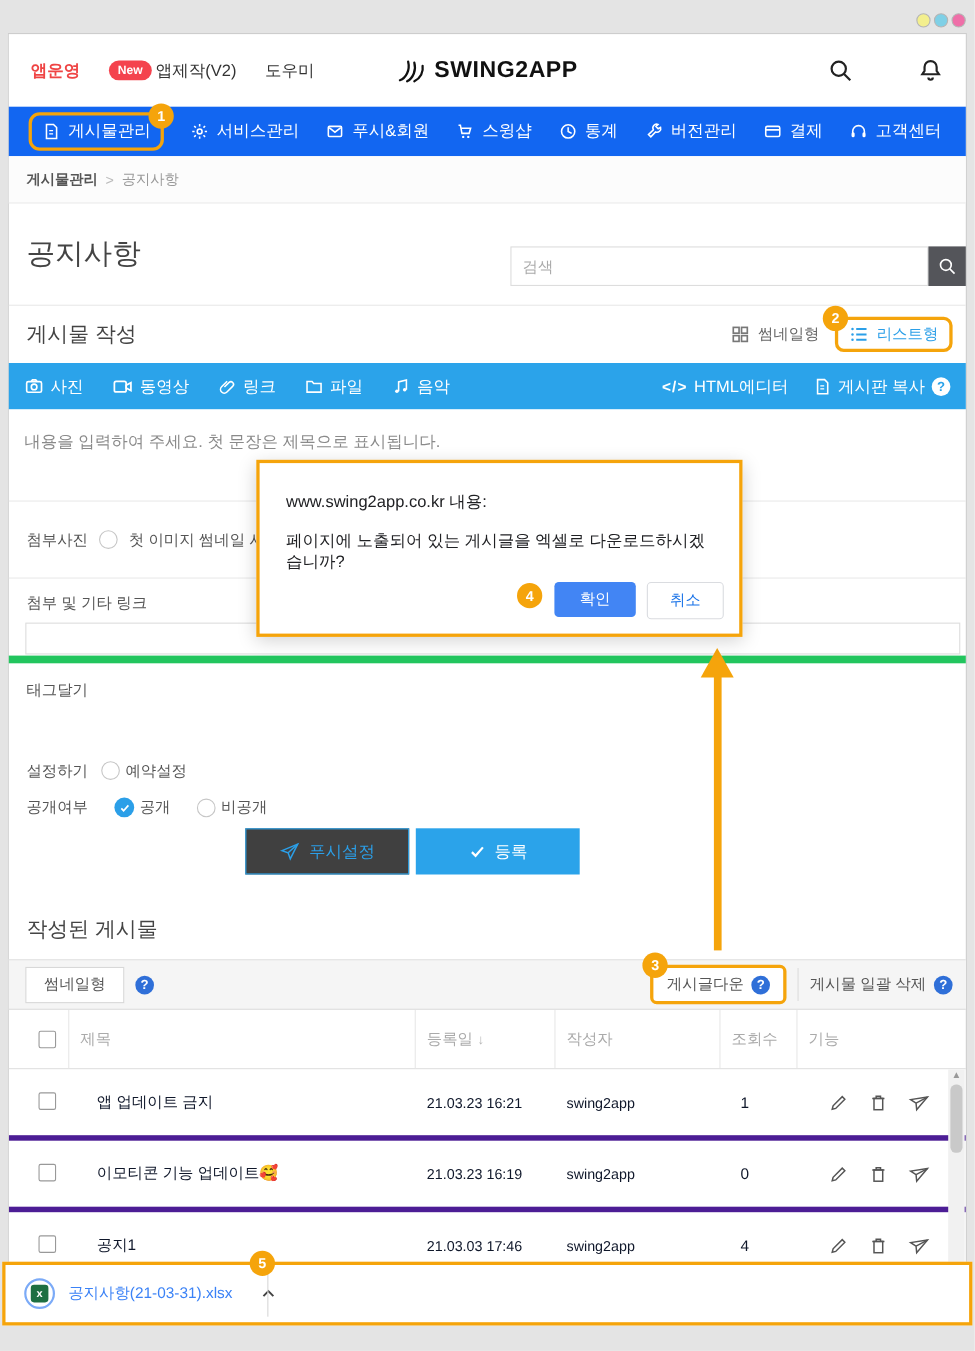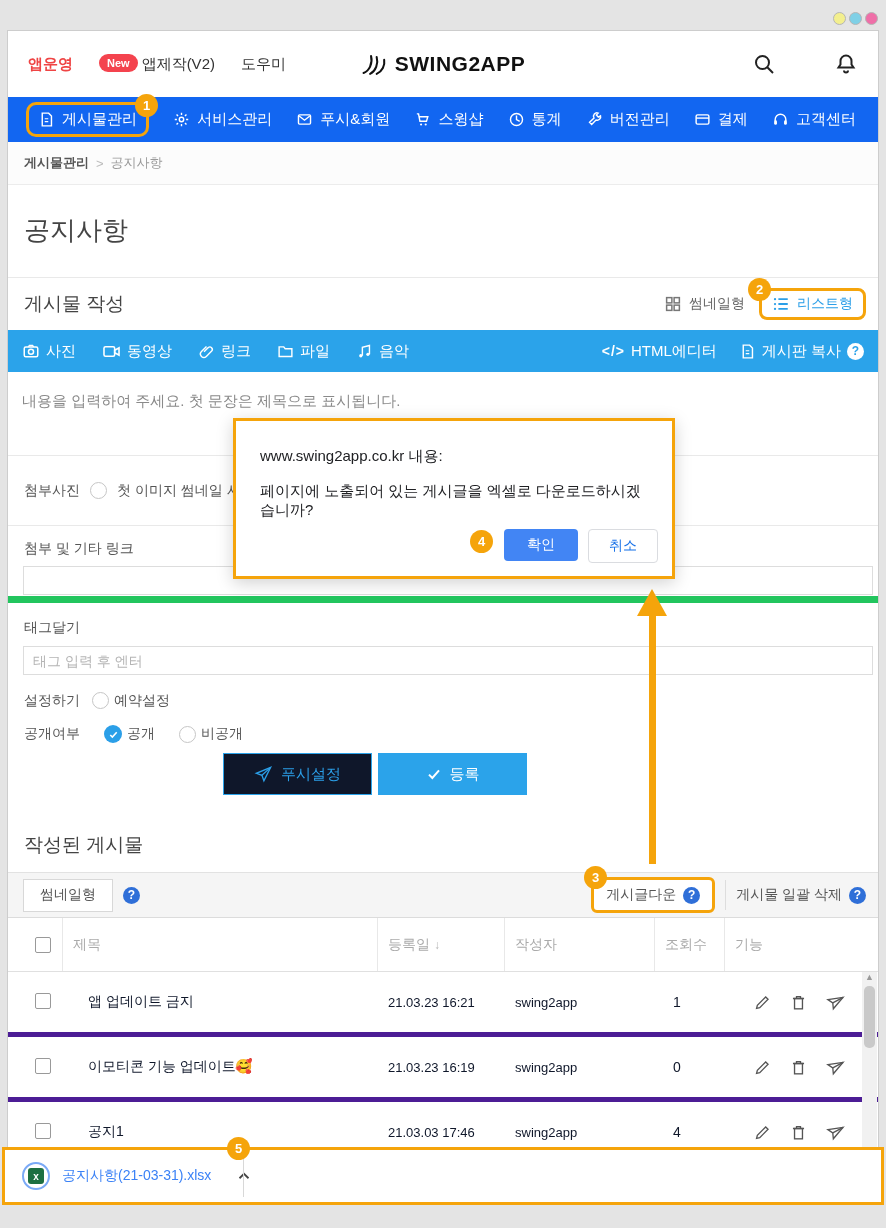--- a/index.html
+++ b/index.html
@@ -59,21 +59,21 @@
   .attach-link .lbl{font-size:14px;color:#555;padding:14px 16px 8px;}
   .text-input{display:block;height:29px;border:1px solid #ddd;margin:0 15px;width:850px;font-size:14px;color:#333;padding:0 9px;outline:none;}
   .text-input::placeholder{color:#b5b5b5;}
   .tag-sec{height:78px;}
   .tag-sec .lbl{font-size:14px;color:#555;padding:16px 16px 9px;}
   .setting-row{height:39px;display:flex;align-items:center;padding:0 16px;font-size:14px;color:#555;gap:12px;}
   .vis-row{height:28px;display:flex;align-items:center;padding:0 16px;font-size:14px;color:#555;gap:24px;}
   .radio-line{display:flex;align-items:center;gap:5px;}
   .check-circle{width:18px;height:18px;border-radius:50%;background:#2b9fe8;color:#fff;display:inline-flex;align-items:center;justify-content:center;}
   .actions{height:57px;display:flex;gap:6px;padding-left:215px;padding-top:5px;}
-  .btn-outline{width:149px;height:42px;border:1px solid #2ba3ea;background:#0f172a;color:#2b9fe8;font-size:15px;display:flex;align-items:center;justify-content:center;gap:8px;cursor:pointer;}
+  .btn-outline{width:149px;height:42px;border:1px solid #2ba3ea;background:#404040;color:#2b9fe8;font-size:15px;display:flex;align-items:center;justify-content:center;gap:8px;cursor:pointer;}
   .btn-primary{width:149px;height:42px;border:none;background:#2ba3ea;color:#fff;font-size:15px;display:flex;align-items:center;justify-content:center;gap:8px;cursor:pointer;}
   
   .list-title{height:67px;display:flex;align-items:flex-end;padding:0 16px 14px;}
   .list-bar{height:46px;background:#f5f5f5;border-top:1px solid #e2e2e2;border-bottom:1px solid #dcdcdc;display:flex;align-items:center;padding:0 8px 0 15px;position:relative;}
   .copy-btn{height:33px;background:#fff;border:1px solid #d8d8d8;color:#555;font-size:14px;padding:0 16px;cursor:pointer;}
   .bar-right{margin-left:auto;display:flex;align-items:center;gap:10px;}
   .dl-box{position:relative;border:3px solid #f5a40b;border-radius:6px;background:#fff;padding:6px 12px;display:flex;align-items:center;gap:7px;font-size:14px;color:#555;cursor:pointer;}
   .step.b3{top:-14px;left:-10px;}
   .bar-divider{width:1px;height:30px;background:#ddd;}
   .bulk{display:flex;align-items:center;gap:7px;font-size:14px;color:#555;cursor:pointer;padding-right:4px;}
@@ -324,20 +324,28 @@
     </div>
 
     <div class="crumb">
       <span class="parent">게시물관리</span>
       <span class="sep">&gt;</span>
       <span class="cur">공지사항</span>
     </div>
 
     <div class="title-row">
       <div class="page-title">공지사항</div>
+      <div class="search-group">
+        <input class="search-input" type="text" placeholder="검색" style="">
+        <button class="search-btn">
+          <svg width="18" height="18">
+              <use href="#i-search"></use>
+            </svg>
+        </button>
+      </div>
     </div>
 
     <div class="compose-head">
       <span class="sec-title">게시물 작성</span>
       <div class="view-group">
         <span class="view-item">
           <svg width="18" height="18" style="color:#777">
               <use href="#i-grid"></use>
             </svg>
           <span>썸네일형</span>
@@ -408,21 +416,20 @@
       <span>첫 이미지 썸네일 사용</span>
     </div>
 
     <div class="attach-link row-line">
       <div class="lbl">첨부 및 기타 링크</div>
       <input class="text-input" type="text" style="">
     </div>
 
     <div class="tag-sec">
       <div class="lbl">태그달기</div>
-      <input class="text-input" type="text" placeholder="태그 입력 후 엔터" style="">
     </div>
 
     <div class="setting-row">
       <span>설정하기</span>
       <span class="radio-line">
         <span class="radio"></span>
         <span>예약설정</span>
       </span>
     </div>
 

